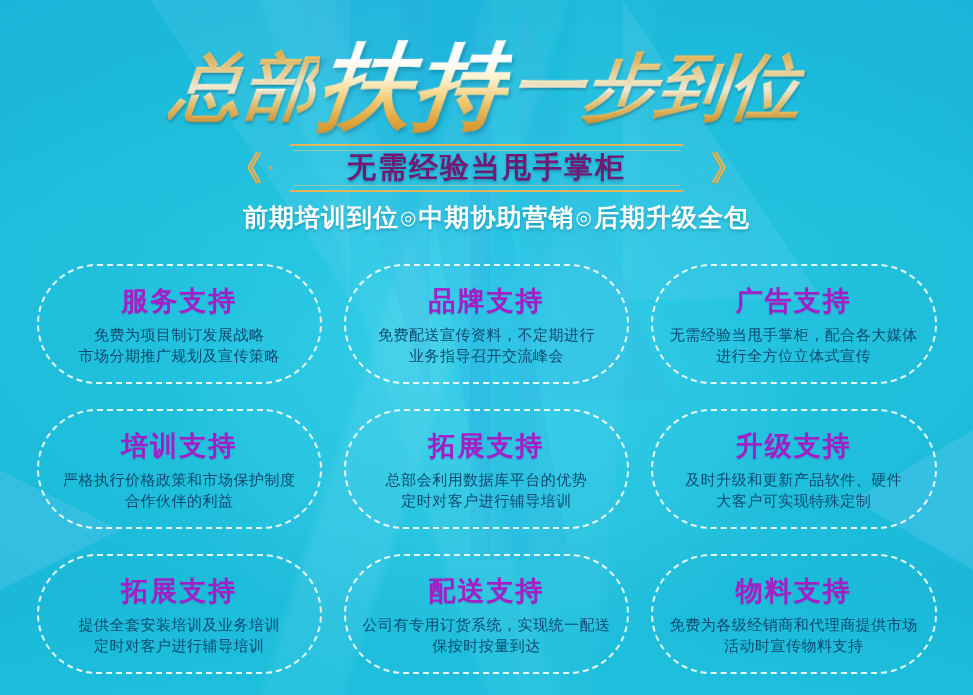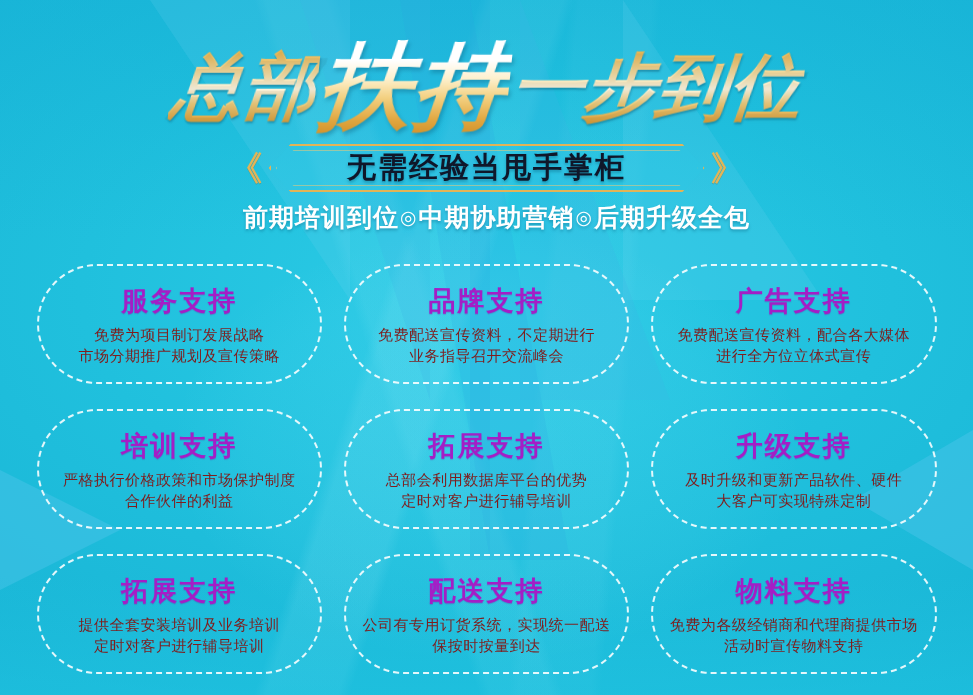--- a/index.html
+++ b/index.html
@@ -194,21 +194,21 @@
   .chev-left  { left: 2px; }
   .chev-right { right: 2px; }
   .ribbon-text {
     position: absolute;
     inset: 0;
     display: flex;
     align-items: center;
     justify-content: center;
     font-size: 29px;
     font-weight: bold;
-    color: #0f172a;
+    color: #701a75;
     letter-spacing: 2px;
     text-shadow: 0 2px 3px rgba(10,95,125,0.45);
   }
 
   .tagline {
     margin-top: 9px;
     font-size: 25px;
     font-weight: bold;
     color: #ffffff;
     letter-spacing: 1px;
@@ -248,21 +248,21 @@
     font-size: 27px;
     font-weight: bold;
     color: #a41ec6;
     letter-spacing: 2px;
     margin-bottom: 5px;
     text-shadow: 0 1px 1px rgba(120,10,150,0.25);
   }
   .card-line {
     font-size: 15px;
     line-height: 21px;
-    color: #7f1d1d;
+    color: #0c4a6e;
     letter-spacing: .5px;
     white-space: nowrap;
   }
 </style>
 </head>
 <body>
 
 <div id="poster">
 
   <div class="bg-layer bg-base"></div>
@@ -306,21 +306,21 @@
     </div>
 
     <div class="card">
       <div class="card-title">品牌支持</div>
       <div class="card-line">免费配送宣传资料，不定期进行</div>
       <div class="card-line">业务指导召开交流峰会</div>
     </div>
 
     <div class="card">
       <div class="card-title">广告支持</div>
-      <div class="card-line">免费配送宣传资料，配合各大媒体</div>
+      <div class="card-line">无需经验当甩手掌柜，配合各大媒体</div>
       <div class="card-line">进行全方位立体式宣传</div>
     </div>
 
     <div class="card">
       <div class="card-title">培训支持</div>
       <div class="card-line">严格执行价格政策和市场保护制度</div>
       <div class="card-line">合作伙伴的利益</div>
     </div>
 
     <div class="card">

